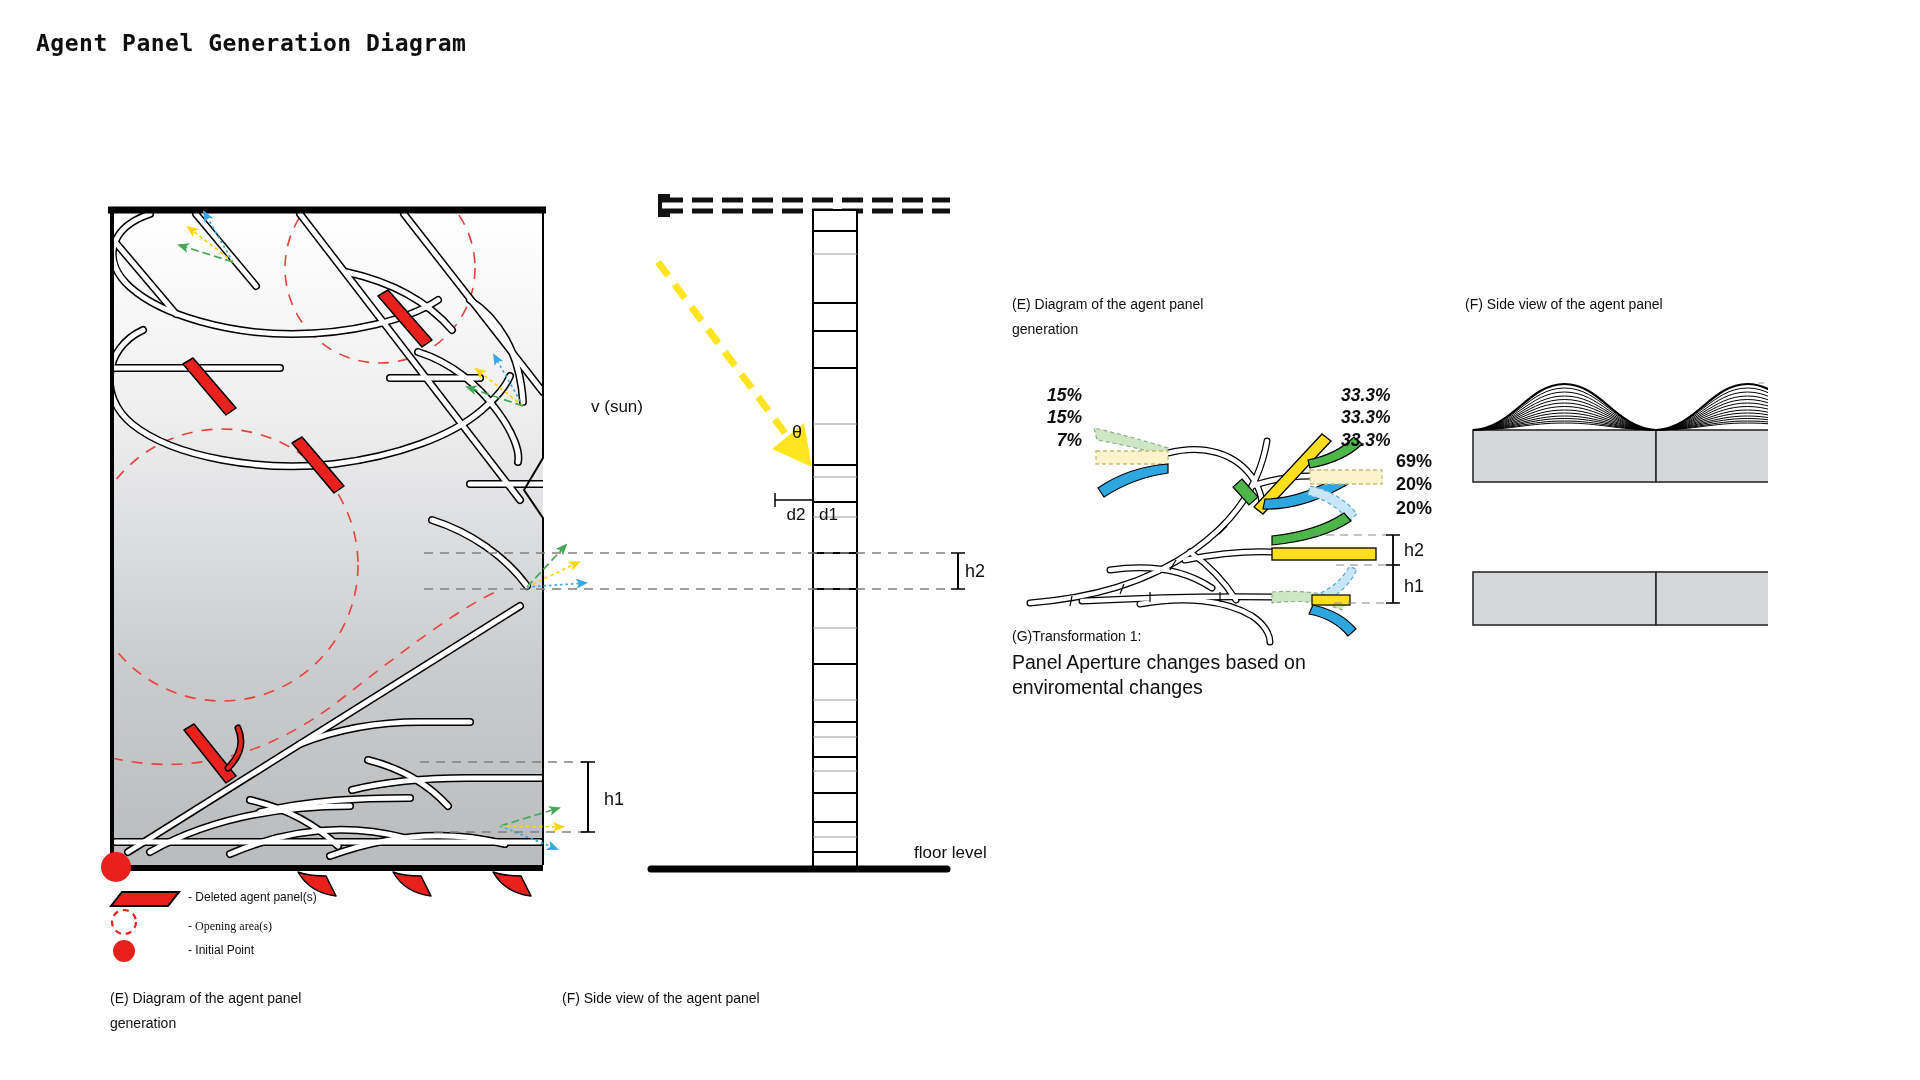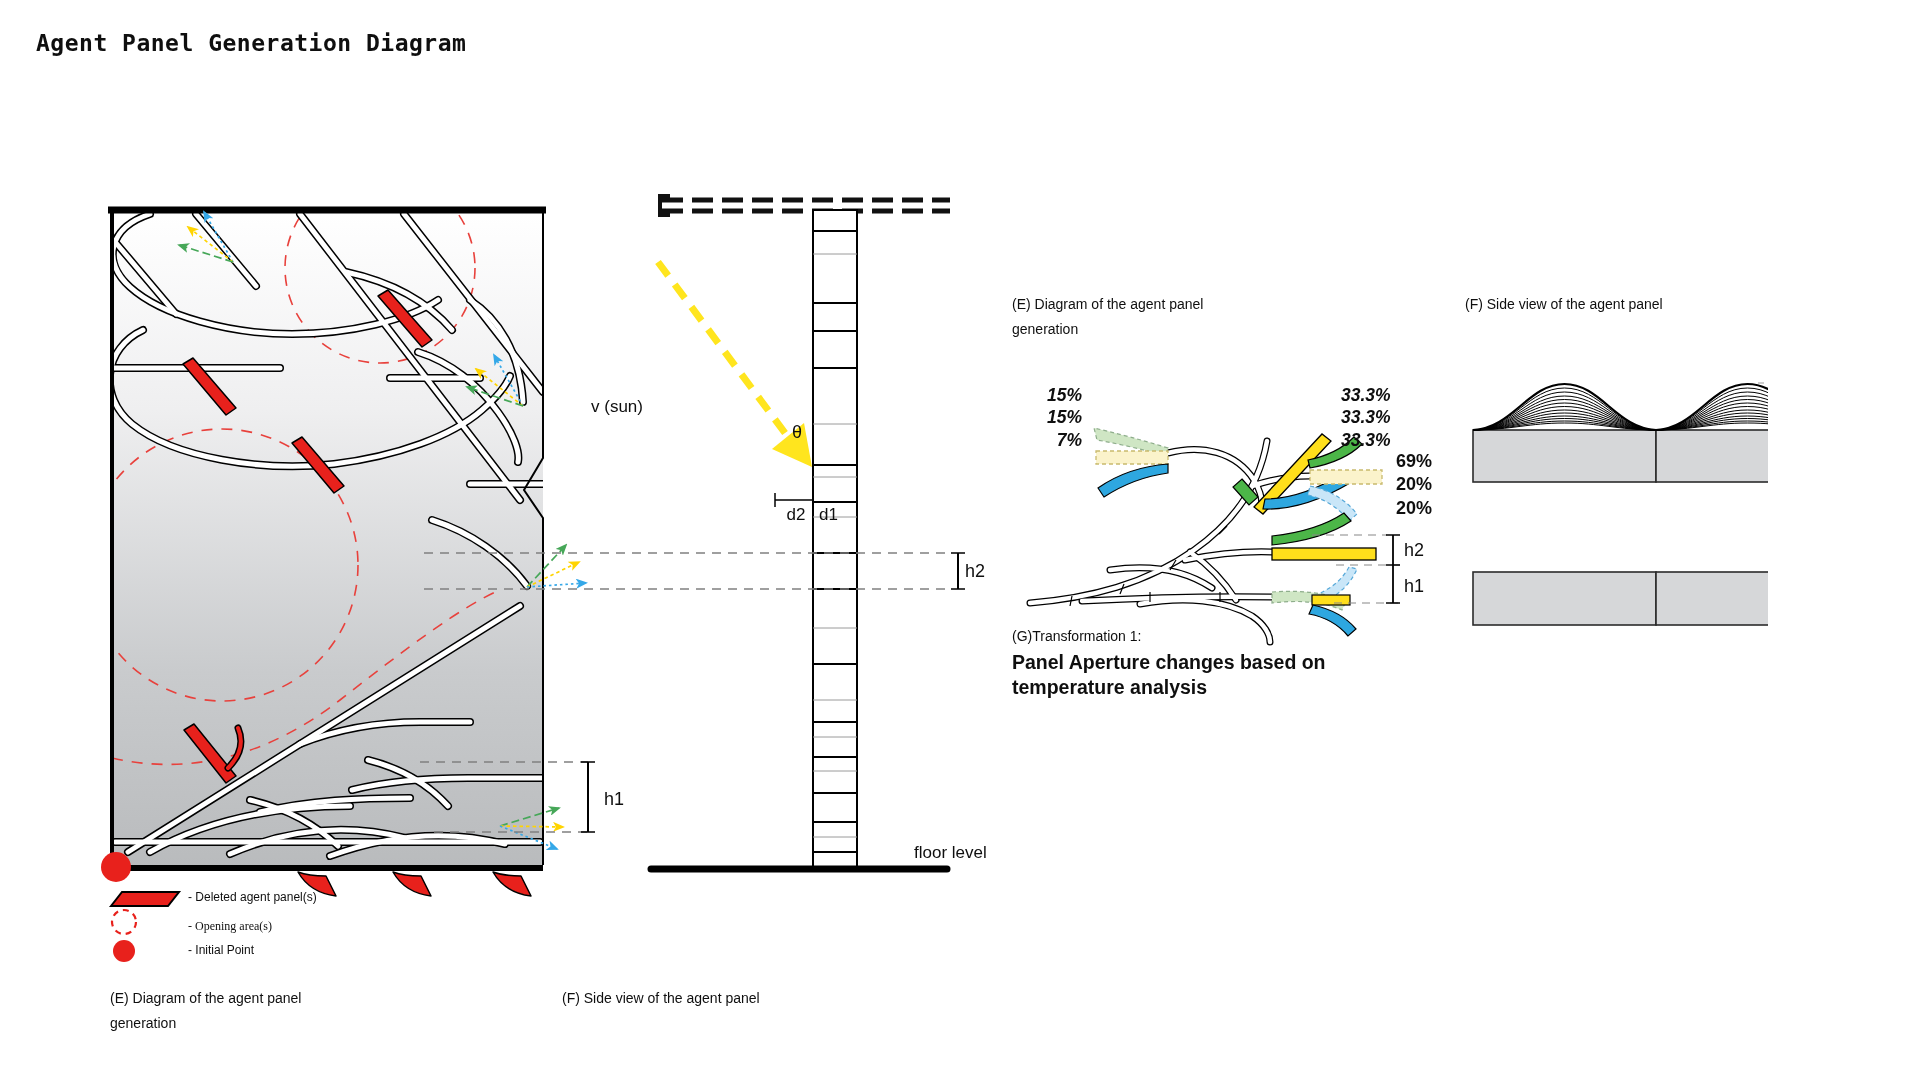--- a/index.html
+++ b/index.html
@@ -4,21 +4,21 @@
 <style>
   html,body{margin:0;padding:0;background:#fff;}
   #canvas{position:relative;width:1768px;height:1080px;background:#ffffff;overflow:hidden;
           font-family:"Liberation Sans",sans-serif;color:#0f0f0f;}
   svg{position:absolute;inset:0;}
   .t{position:absolute;white-space:nowrap;color:#0f0f0f;line-height:1.15;}
   .title{font-family:"DejaVu Sans Mono",monospace;font-weight:bold;font-size:23px;letter-spacing:.5px;}
   .lab17{font-size:17px;}
   .lab18{font-size:18px;}
   .head{font-size:14px;font-weight:normal;line-height:25px;}
-  .body20{font-size:19.5px;line-height:25.5px;font-weight:bold;}
+  .body20{font-size:19.5px;line-height:25.5px;font-weight:normal;}
   .pct{font-size:17.5px;font-weight:bold;line-height:22.3px;font-style:italic;}
   .pct2{font-size:18px;font-weight:bold;line-height:23.3px;text-align:right;}
   .leg{font-size:12px;}
   .ra{text-align:right;}
   .blk span{display:block;}
 </style>
 </head>
 <body>
 
 <div id="canvas">
@@ -385,21 +385,21 @@
     <span>69%</span>
     <span>20%</span>
     <span>20%</span>
   </div>
   <div class="t lab18" style="left:1404px;top:540px;">h2</div>
   <div class="t lab18" style="left:1404px;top:576px;">h1</div>
 
   <div class="t blk" style="left:1012px;top:624px;">
     <span class="head" style="line-height:25.5px;">(G)Transformation 1:</span>
     <span class="body20">Panel Aperture changes based on</span>
-    <span class="body20">temperature analysis</span>
+    <span class="body20">enviromental changes</span>
   </div>
 
   <div class="t head" style="left:1465px;top:292px;">(F) Side view of the agent panel</div>
   <div class="t lab18" style="left:1872px;top:394px;font-size:18.5px;">d2</div>
   <div class="t lab18" style="left:1872px;top:446px;font-size:18.5px;">d1</div>
   <div class="t lab18" style="left:1874px;top:588px;font-size:18.5px;">d1</div>
 
 
   <div class="t leg" style="left:188px;top:891px;">- Deleted agent panel(s)</div>
   <div class="t leg" style="left:188px;top:920px;font-family:Liberation Serif, serif;">- Opening area(s)</div>

